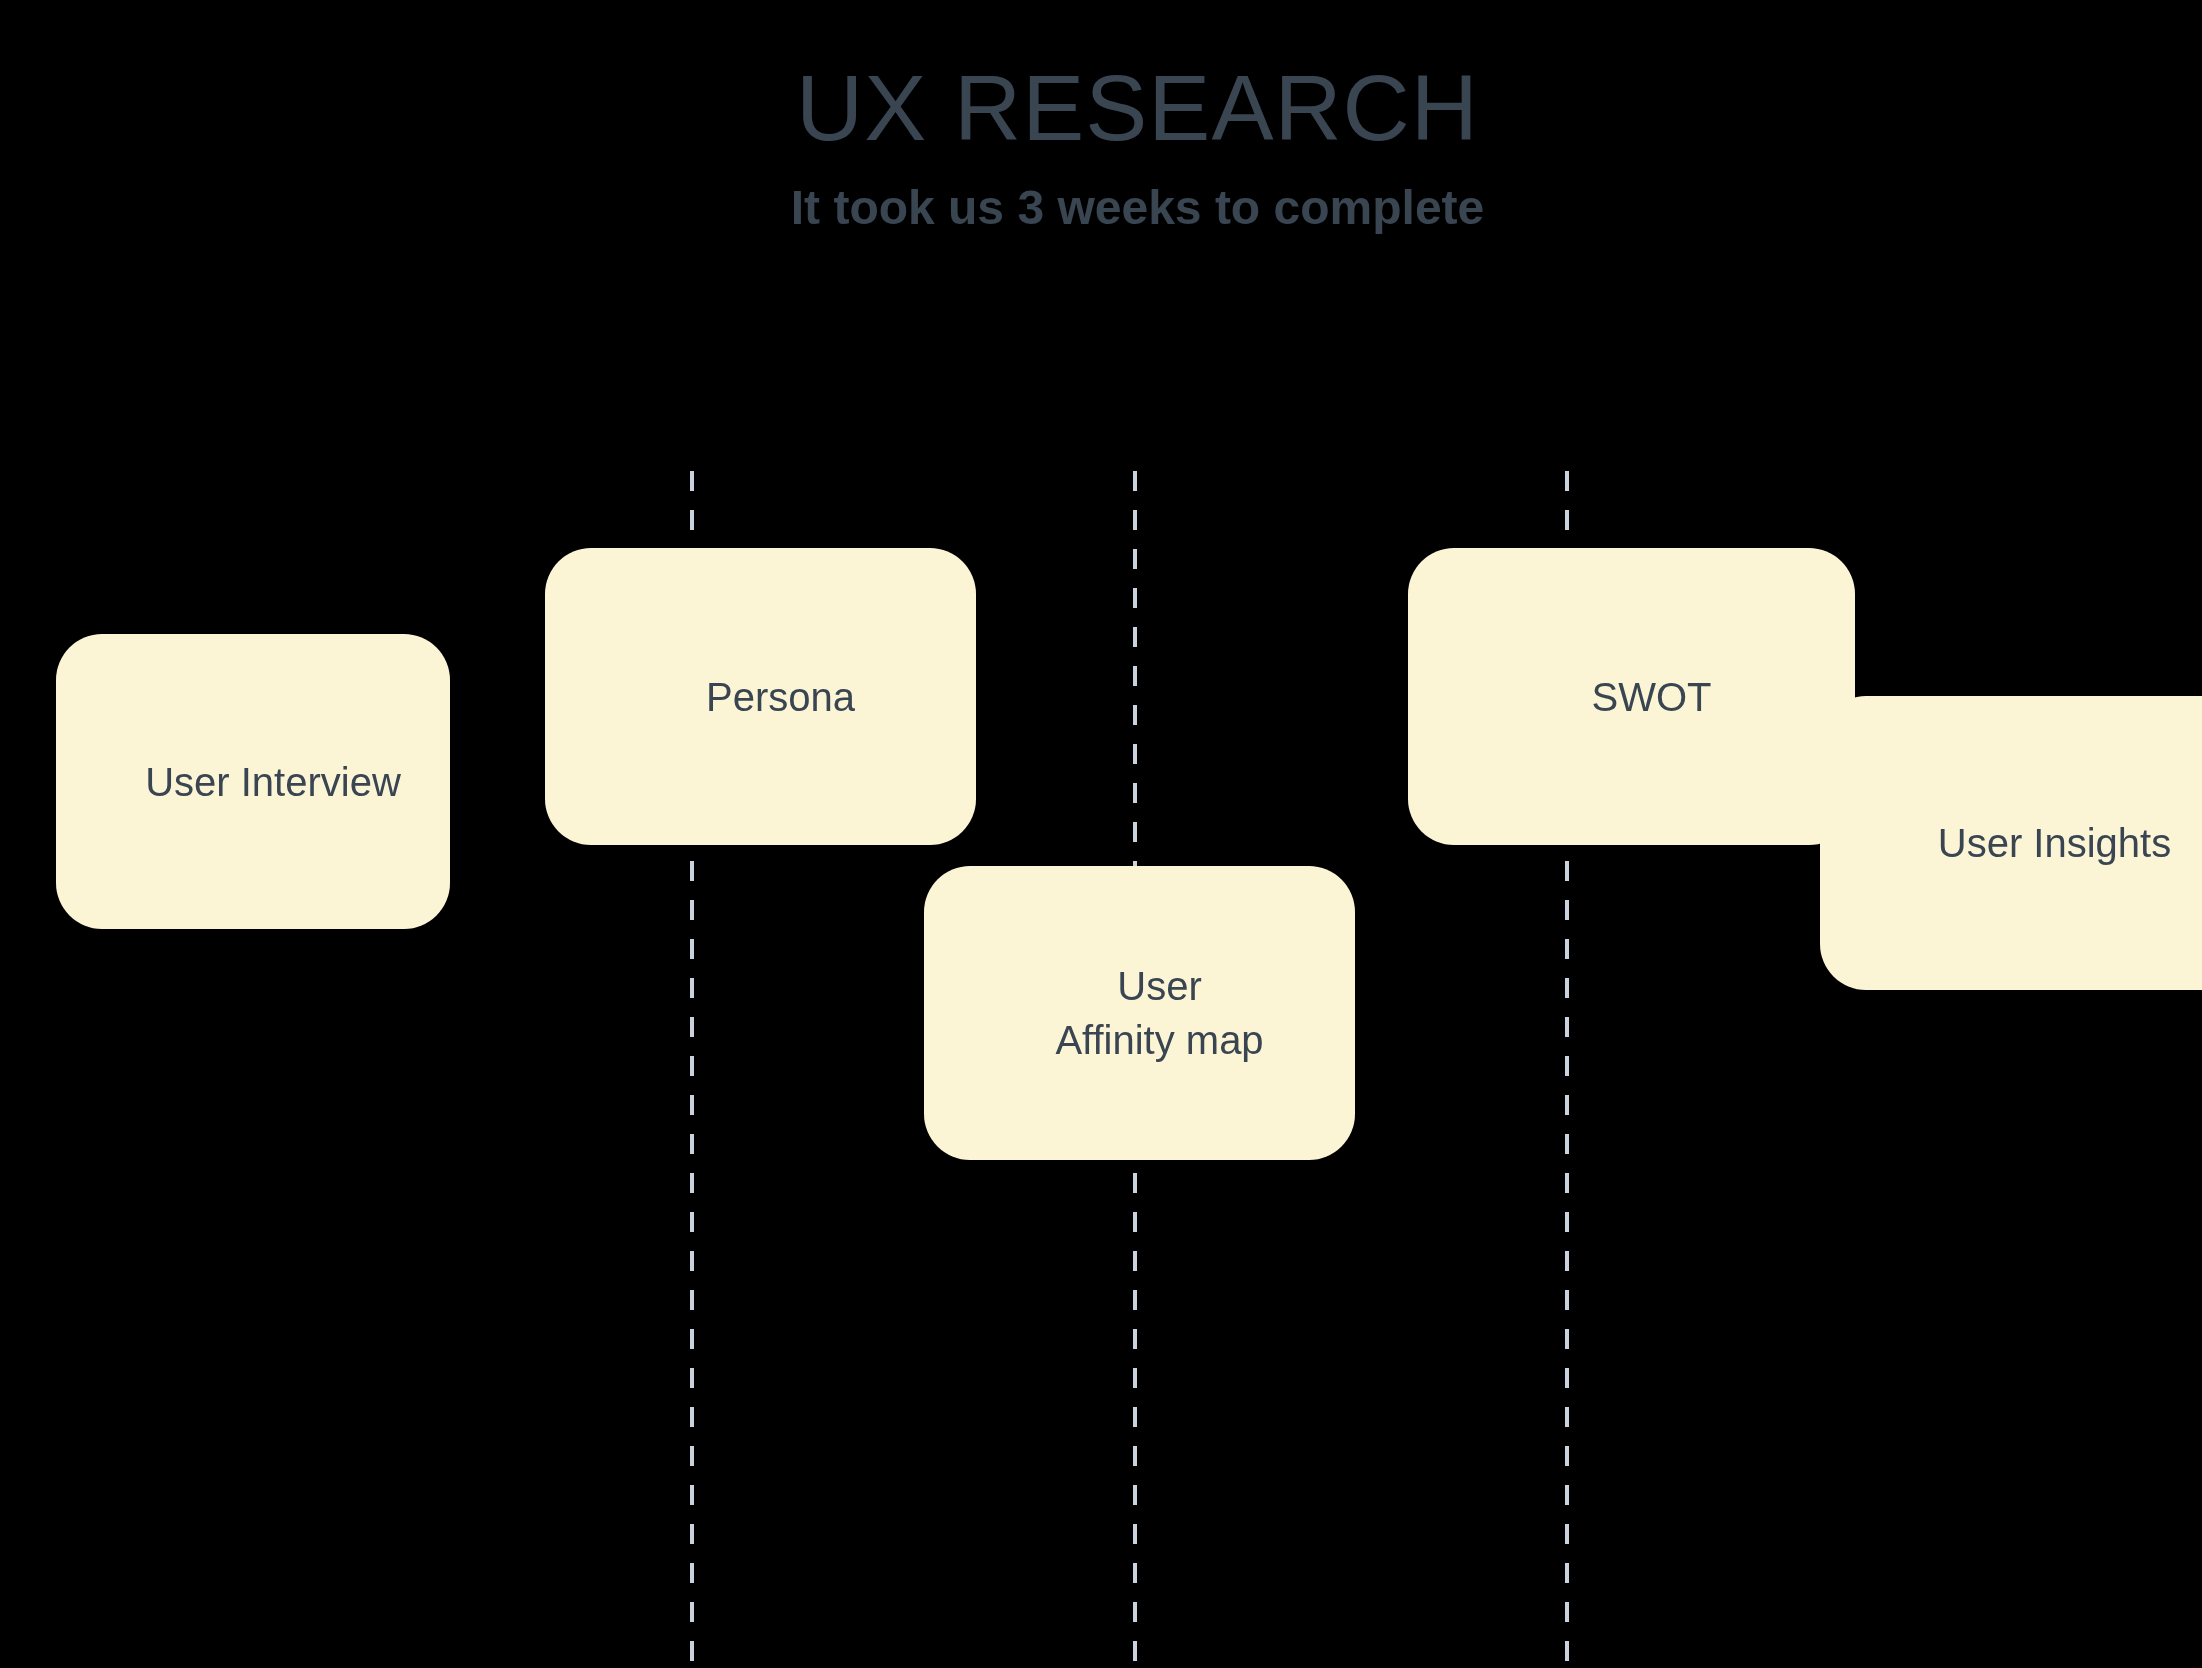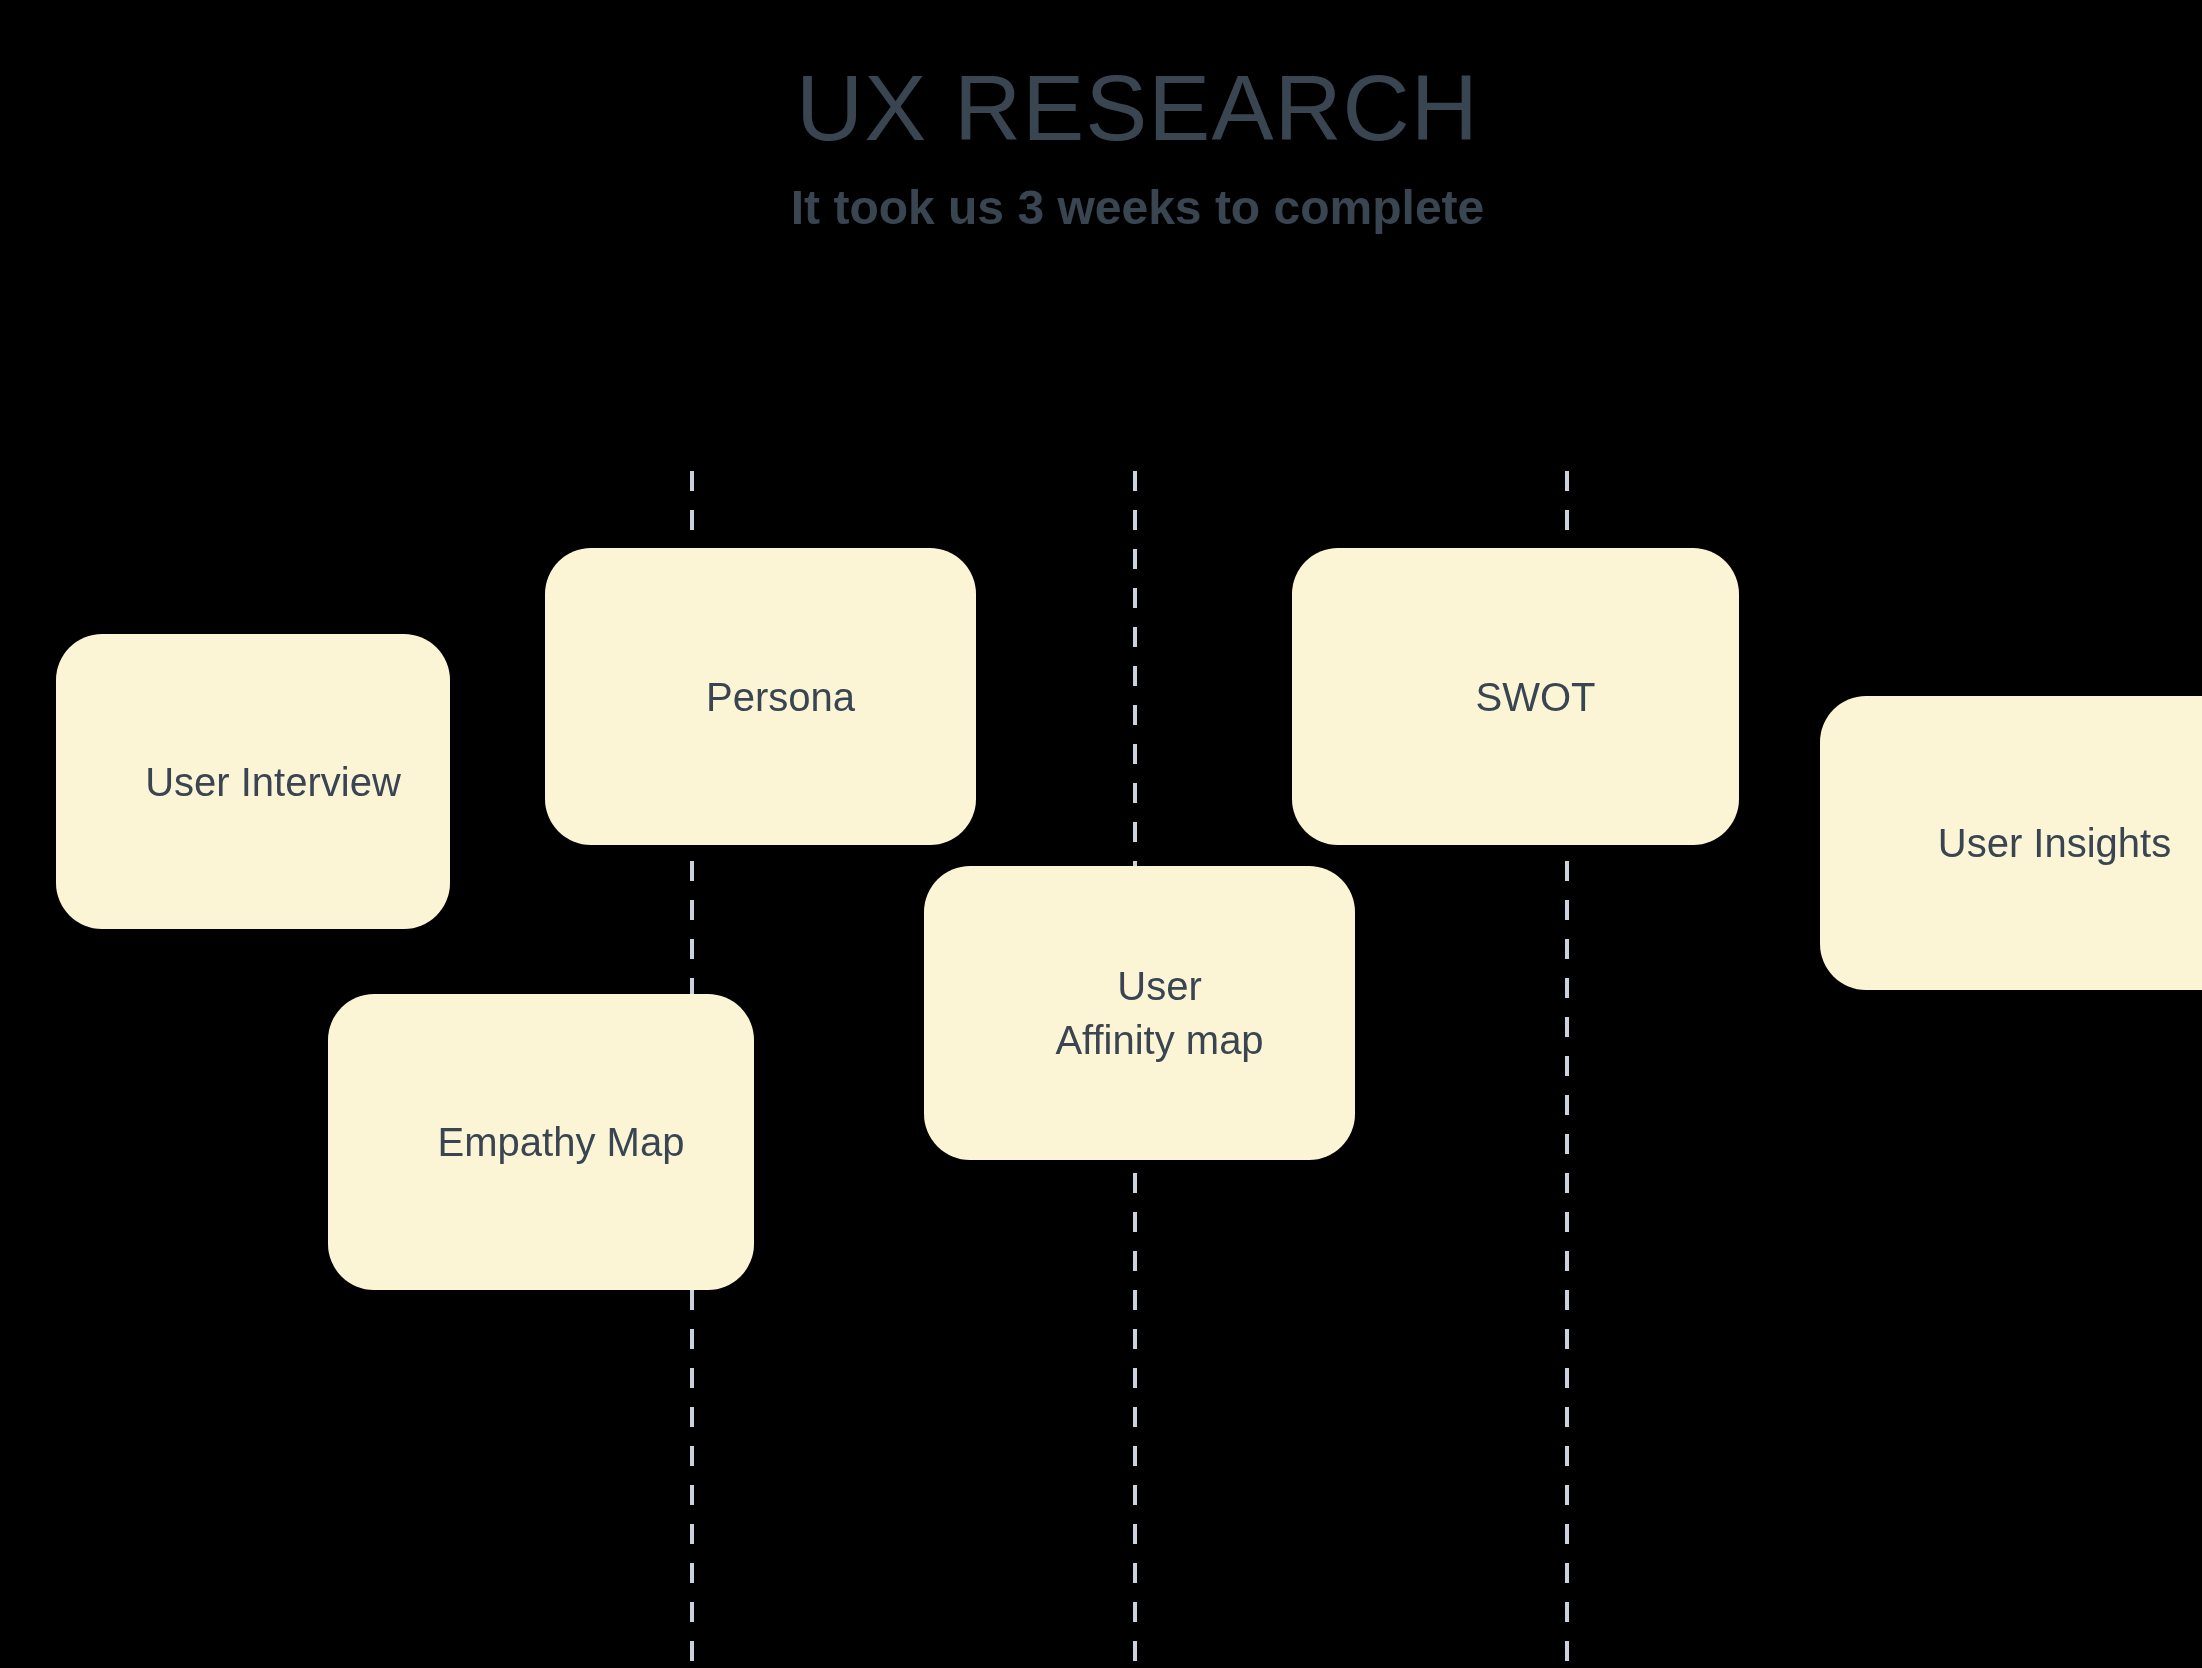--- a/index.html
+++ b/index.html
@@ -57,21 +57,21 @@
   }
   .card-label{
     color:var(--ink);
     font-size:40px;line-height:1.35;
     white-space:pre-line;
   }
   .c-user-interview{left:8px;   top:586px;  width:394px;height:295px;text-align:center;}
   .c-persona       {left:497px; top:500px;  width:431px;height:297px;}
   .c-empathy-map   {left:280px; top:946px;  width:426px;height:296px;}
   .c-journey-map   {left:876px; top:818px;  width:431px;height:294px;}
-  .c-swot          {left:1244px;top:500px;  width:447px;height:297px;}
+  .c-swot          {left:1360px;top:500px;  width:447px;height:297px;}
   .c-affinity      {left:1421px;top:999px; width:433px;height:296px;}
   .c-user-insights {left:1772px;top:648px;  width:429px;height:294px;}
 </style>
 </head>
 <body>
 
 <div class="canvas">
 
   <div class="divider d1"></div>
   <div class="divider d2"></div>
@@ -81,23 +81,20 @@
   <div class="subtitle">It took us 3 weeks to complete</div>
 
   <div class="card c-user-interview">
     <span class="card-label">User Interview</span>
   </div>
 
   <div class="card c-persona">
     <span class="card-label">Persona</span>
   </div>
 
-  <div class="card c-empathy-map">
-    <span class="card-label">Empathy Map</span>
-  </div>
 
   <div class="card c-journey-map">
     <span class="card-label">User
 Affinity map</span>
   </div>
 
   <div class="card c-swot">
     <span class="card-label">SWOT</span>
   </div>
 

